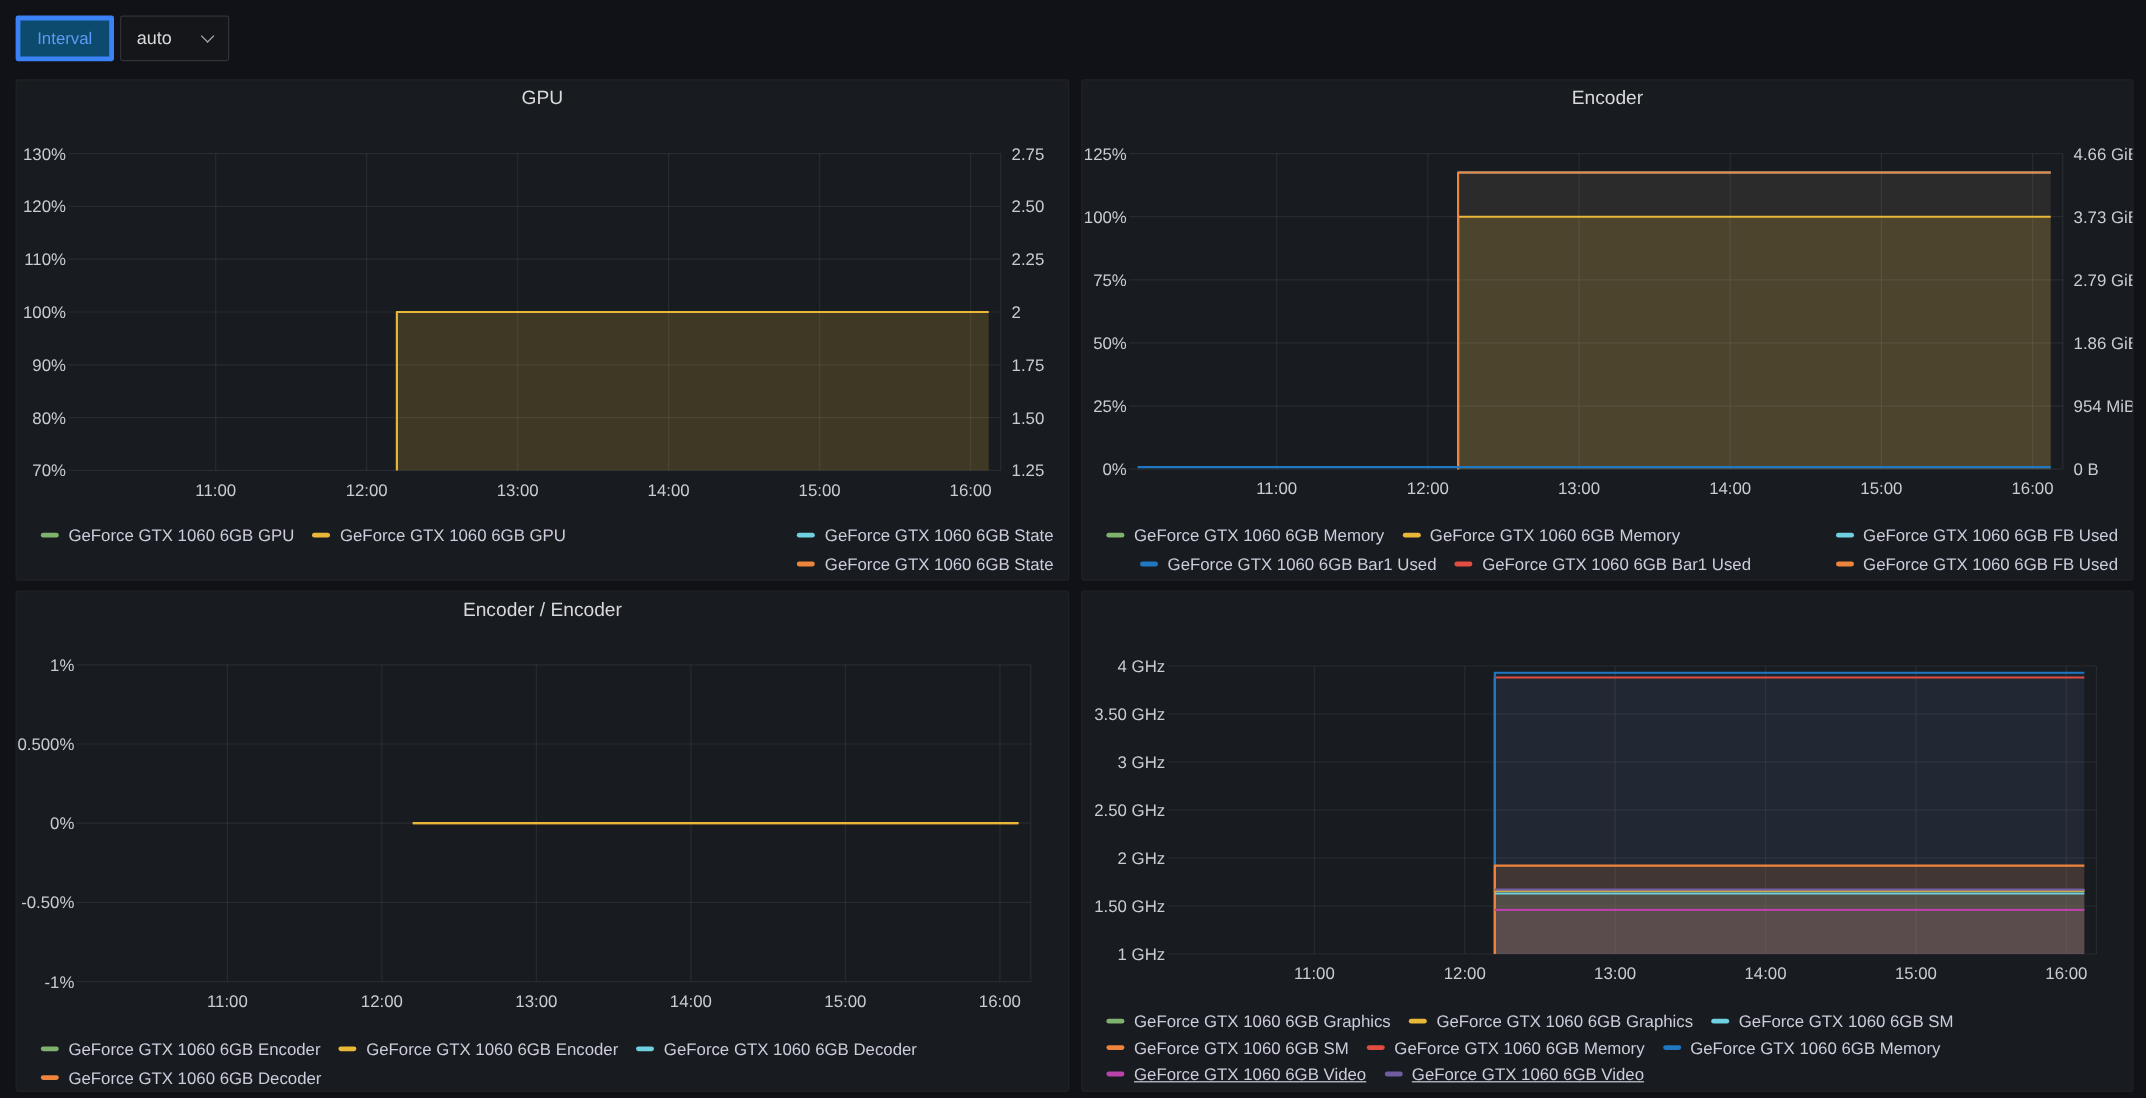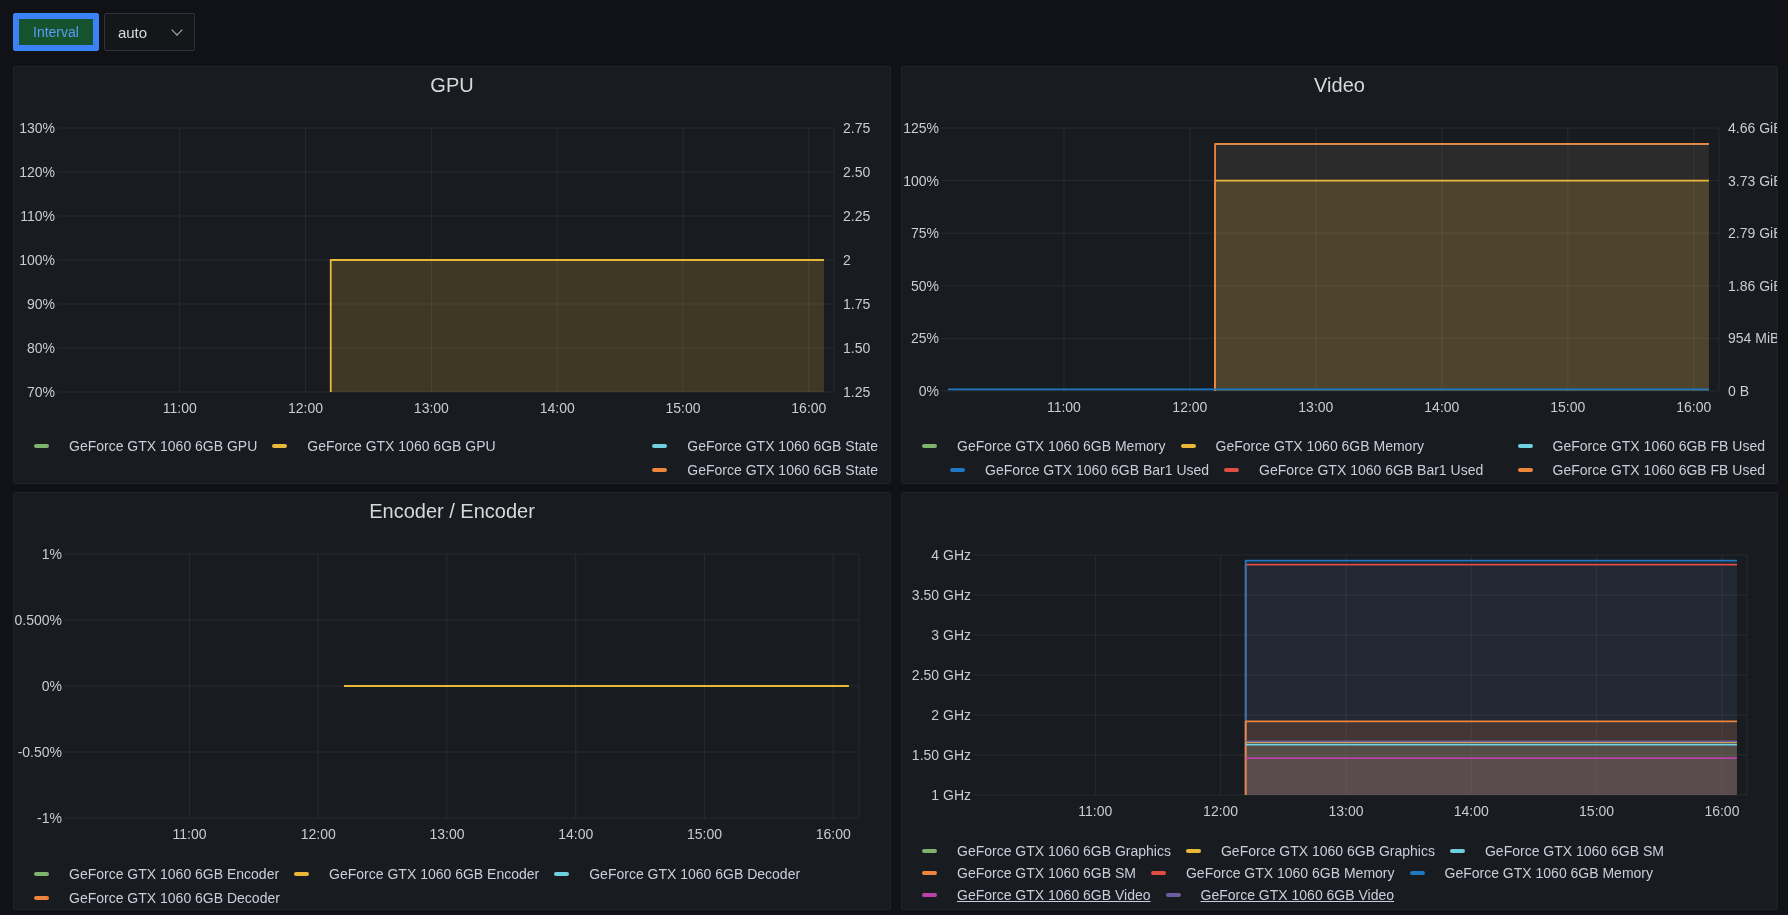--- a/index.html
+++ b/index.html
@@ -5,53 +5,53 @@
   html,body{margin:0;padding:0}
   body{
     width:1788px;height:915px;position:relative;overflow:hidden;
     background:#111217;
     font-family:"Liberation Sans", sans-serif;
     -webkit-font-smoothing:antialiased;
   }
   
   .toolbar{position:absolute;top:13px;left:13px;display:flex;align-items:stretch;height:38px}
   .interval-label{
-    background:#14532d;border:6px solid #3b82f6;border-radius:2px;
+    background:#0c4a6e;border:4px solid #3b82f6;border-radius:2px;
     color:#5e9bf5;font-size:14px;font-weight:500;
     display:flex;align-items:center;padding:0 14px;
   }
   .interval-select{
     margin-left:5px;background:#141619;border:1px solid #2f3238;border-radius:2px;
     color:#d8d9da;font-size:15px;display:flex;align-items:center;gap:26px;
     padding:0 13px;cursor:pointer;
   }
   .chevron{
     width:7px;height:7px;border-right:1.7px solid #aeb4bc;border-bottom:1.7px solid #aeb4bc;
     transform:rotate(45deg);margin-top:-4px;
   }
   
   .panel{position:absolute;background:#181b1f;border:1px solid #202226;border-radius:2px}
   #panel-0{left:13px;top:66px;width:876px;height:416px}
   #panel-1{left:901px;top:66px;width:875px;height:416px}
   #panel-2{left:13px;top:492px;width:876px;height:416px}
   #panel-3{left:901px;top:492px;width:875px;height:416px}
   .panel-title{
     position:absolute;top:7px;left:0;right:0;text-align:center;
-    color:#d8d9da;font-size:20px;font-weight:500;cursor:pointer;
+    color:#d8d9da;font-size:16px;font-weight:500;cursor:pointer;
   }
   .chart{position:absolute;left:0;top:0;right:0;bottom:0}
   .chart svg{display:block}
   
   .legend-row{
     position:absolute;left:20px;right:12px;height:22px;
     display:flex;justify-content:space-between;align-items:center;
     font-size:14px;color:#ccccdc;white-space:nowrap;
   }
   .lgroup{display:flex;gap:15px;align-items:center}
-  .litem{display:flex;align-items:center;gap:20px;cursor:pointer}
+  .litem{display:flex;align-items:center;gap:8px;cursor:pointer}
   .swatch{width:15px;height:4px;border-radius:2px;flex:0 0 auto}
 </style>
 </head>
 <body>
 
 <div class="toolbar">
   <div class="interval-label">Interval</div>
   <div class="interval-select">
     <span>auto</span>
     <span class="chevron"></span>
@@ -124,21 +124,21 @@
         <div class="lgroup">
           <div class="litem">
             <span class="swatch" style="background: rgb(239, 132, 60);"></span>
             <span>GeForce GTX 1060 6GB State</span>
           </div>
         </div>
       </div>
     </div>
 </div>
 <div class="panel" id="panel-1">
-  <div class="panel-title">Video</div>
+  <div class="panel-title">Encoder</div>
   <div class="chart">
       <svg width="875" height="416">
         <line x1="39" y1="61" x2="817" y2="61" stroke="rgba(204,204,220,0.09)" stroke-width="1"></line>
         <text x="37" y="66" text-anchor="end" fill="#c9ccd4" font-size="14">125%</text>
         <text x="826" y="66" text-anchor="start" fill="#c9ccd4" font-size="14">4.66 GiB</text>
         <line x1="39" y1="113.6" x2="817" y2="113.6" stroke="rgba(204,204,220,0.09)" stroke-width="1"></line>
         <text x="37" y="118.6" text-anchor="end" fill="#c9ccd4" font-size="14">100%</text>
         <text x="826" y="118.6" text-anchor="start" fill="#c9ccd4" font-size="14">3.73 GiB</text>
         <line x1="39" y1="166.2" x2="817" y2="166.2" stroke="rgba(204,204,220,0.09)" stroke-width="1"></line>
         <text x="37" y="171.2" text-anchor="end" fill="#c9ccd4" font-size="14">75%</text>

